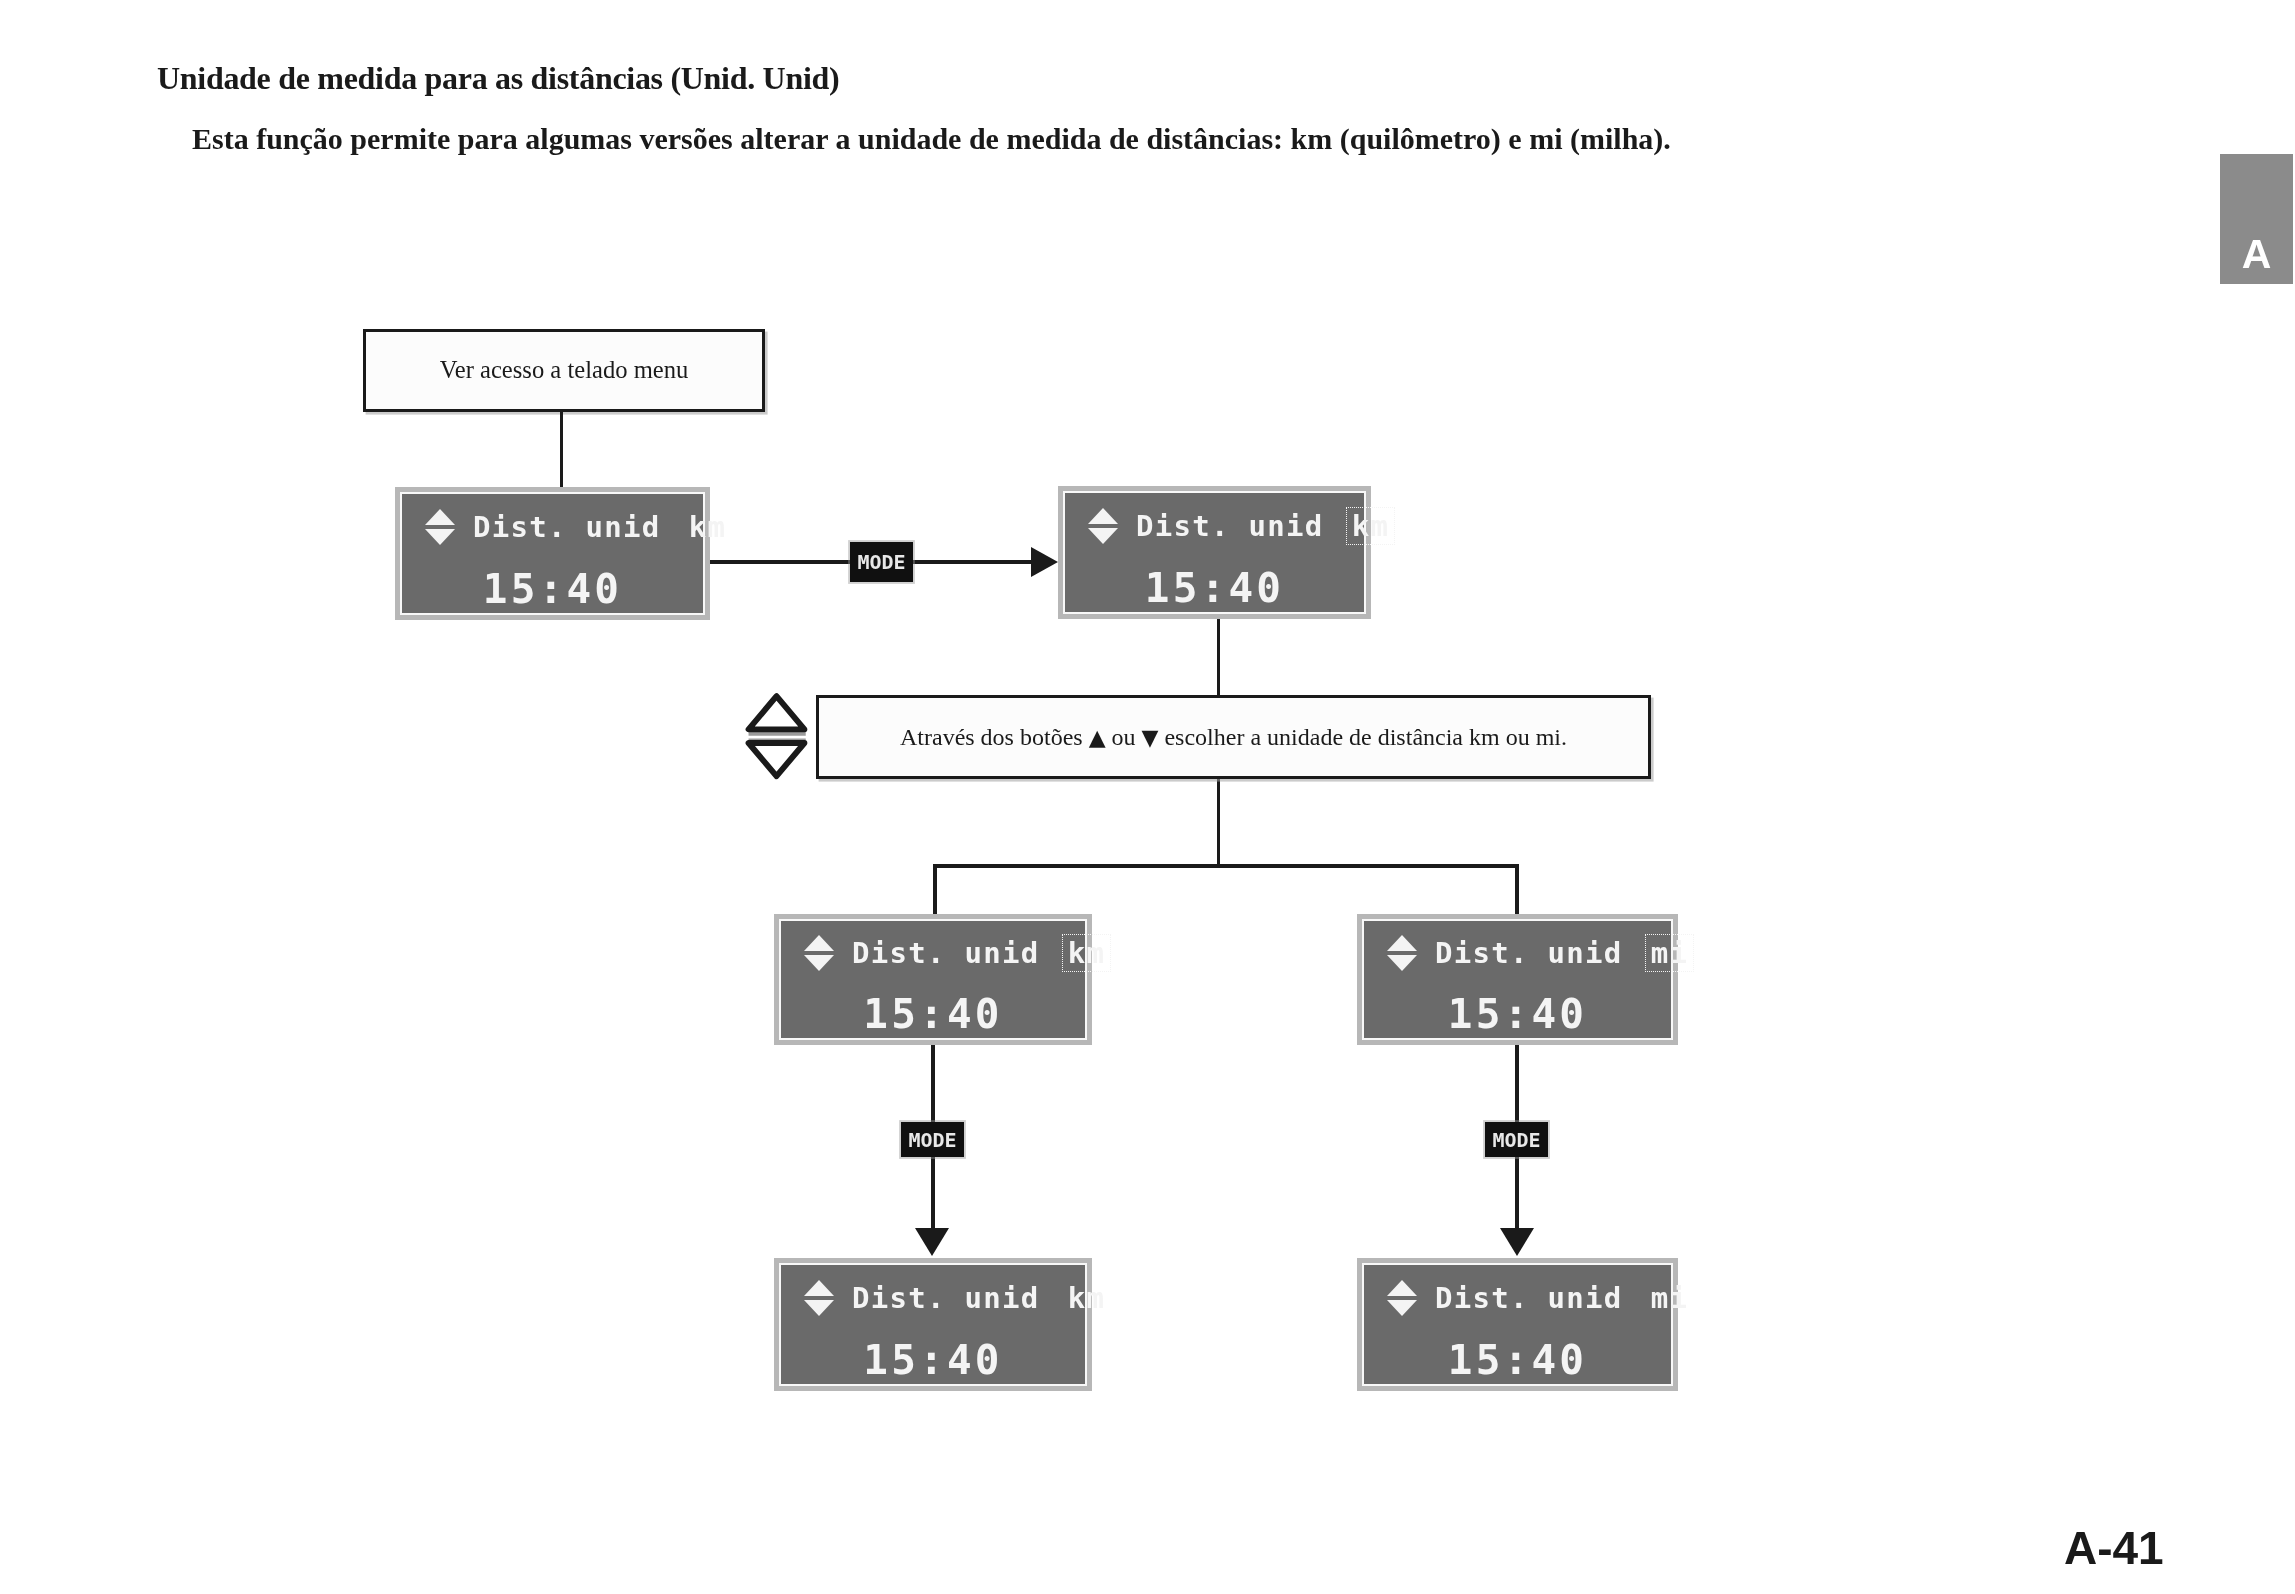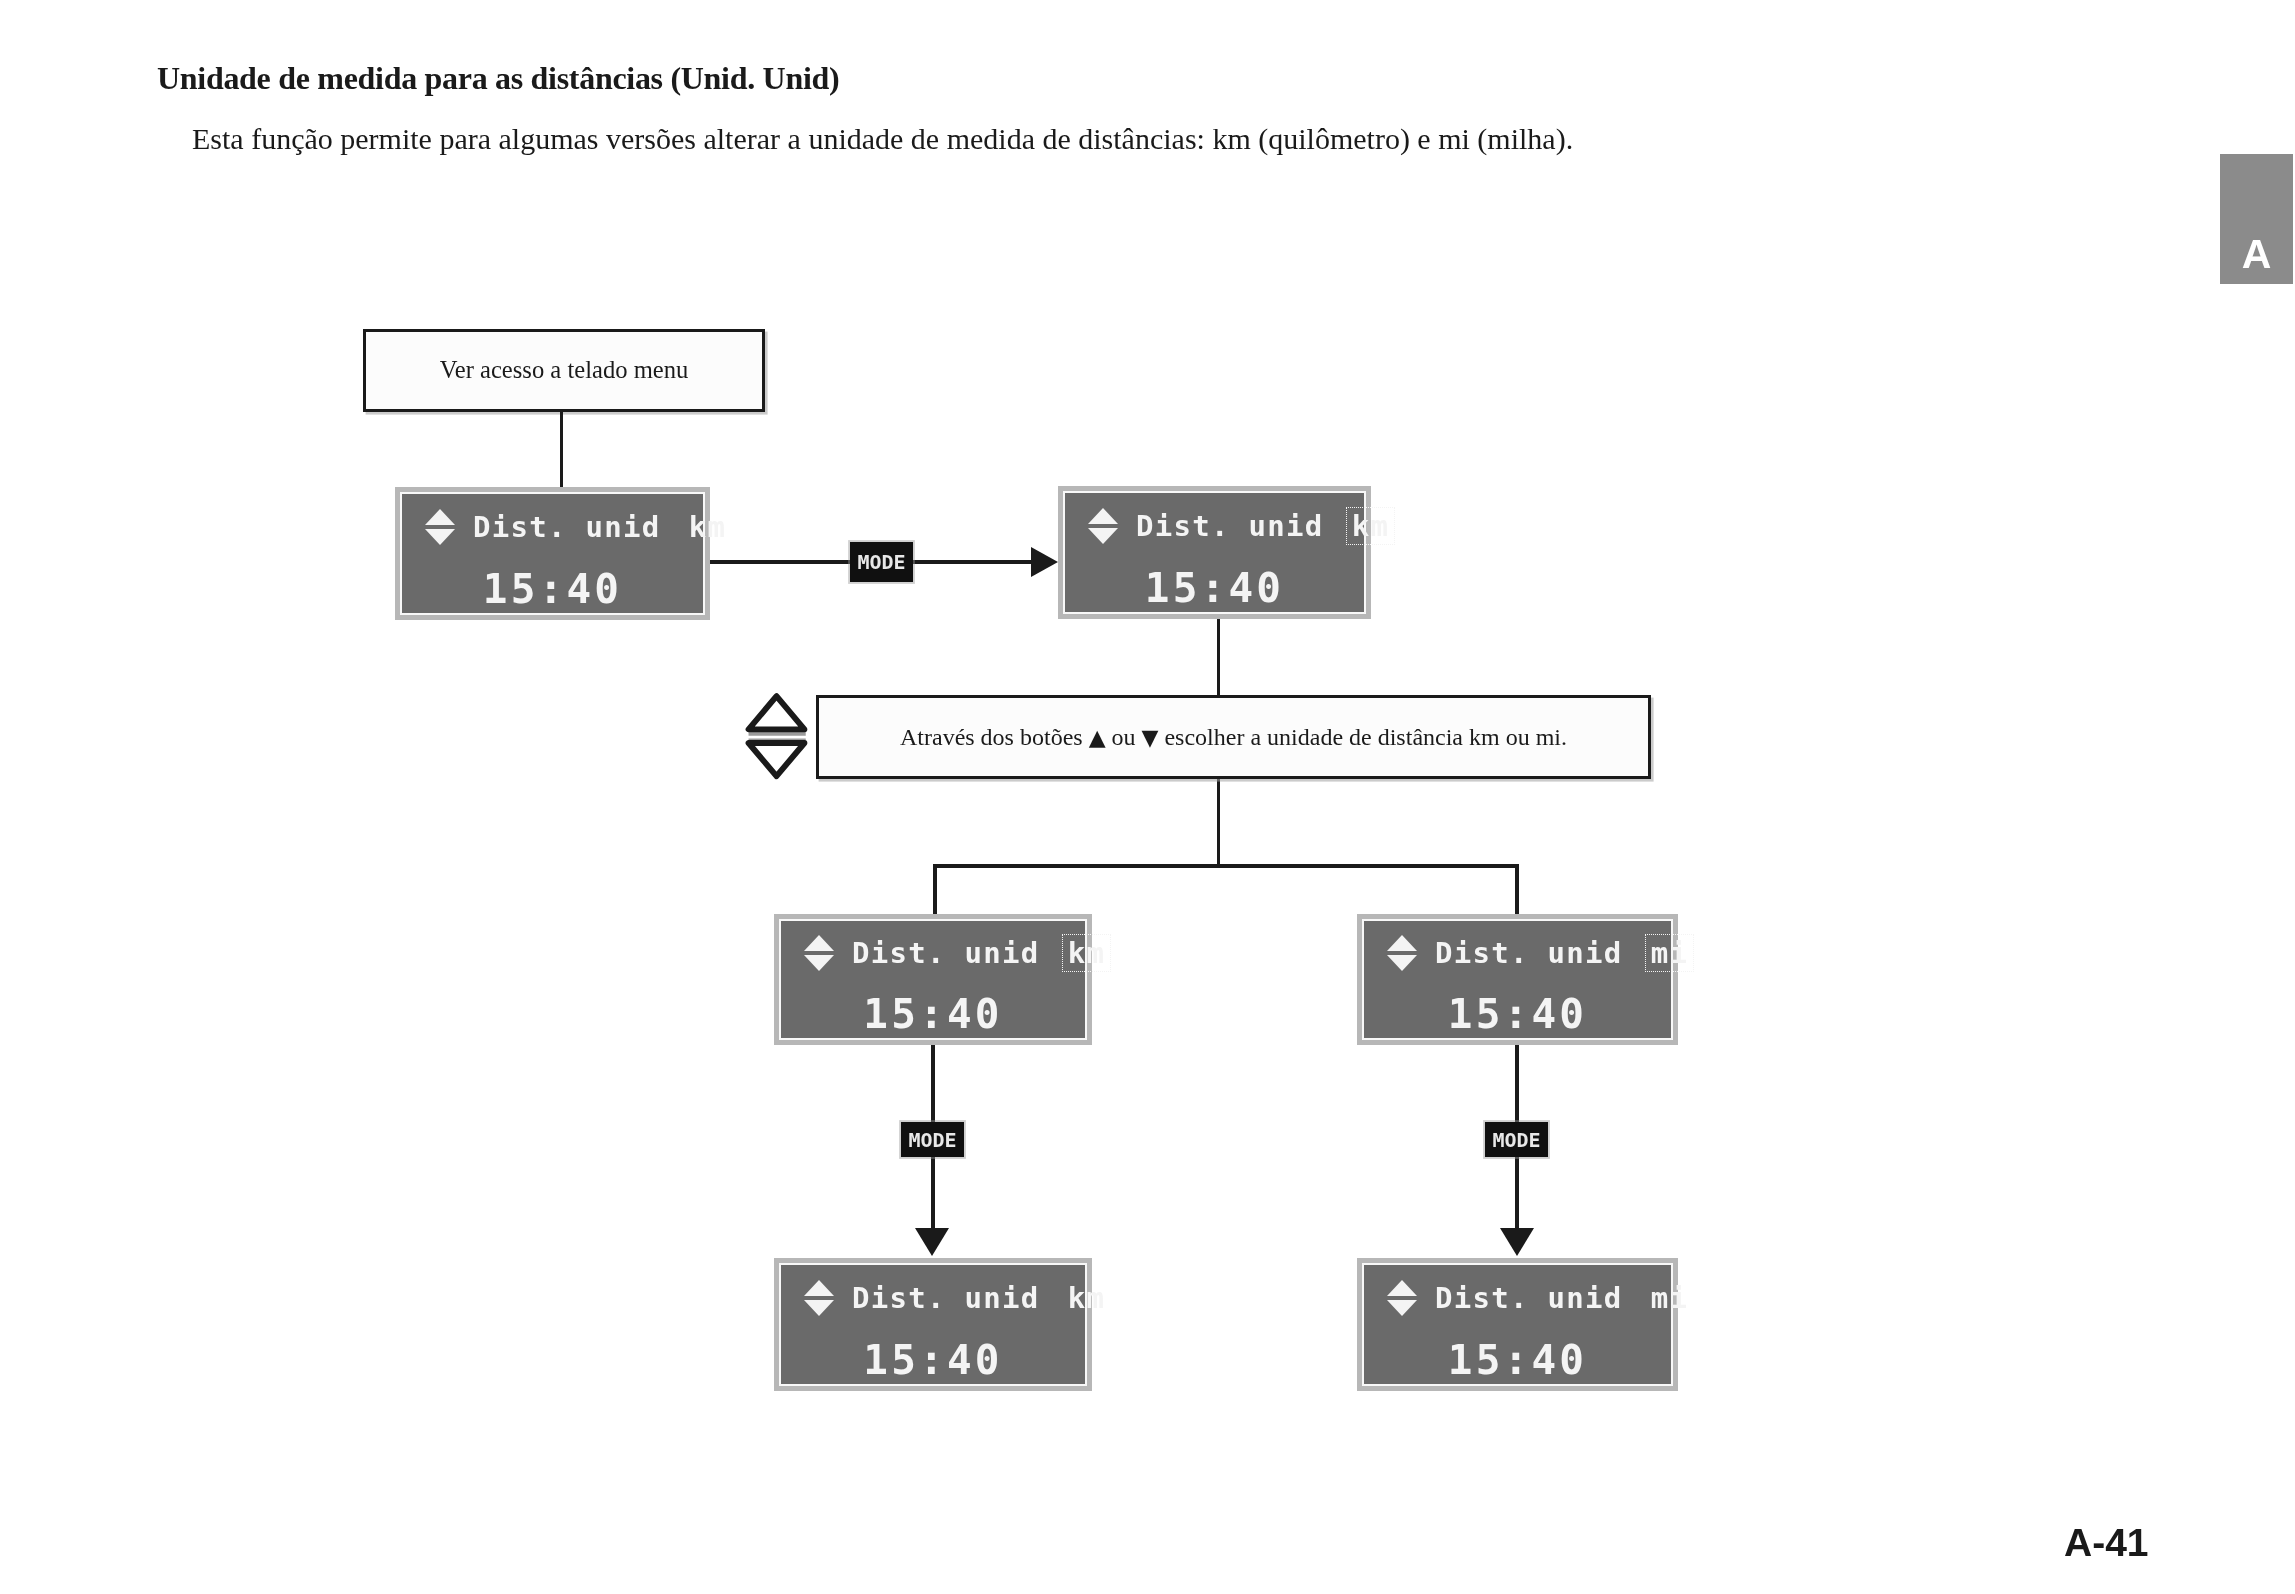--- a/index.html
+++ b/index.html
@@ -7,31 +7,31 @@
     position:relative;width:2295px;height:1594px;background:#ffffff;
     font-family:"Liberation Serif", serif;color:#1a1a1a;overflow:hidden;
   }
   
   .page-title{
     position:absolute;left:157px;top:60px;
     font-size:32px;font-weight:bold;letter-spacing:-0.3px;
   }
   .page-intro{
     position:absolute;left:192px;top:122px;
-    font-size:30px;font-weight:normal;
+    font-size:30px;font-weight:bold;
   }
   .section-tab{
     position:absolute;left:2220px;top:154px;width:73px;height:130px;
     background:#8b8b8b;display:flex;align-items:flex-end;justify-content:center;
     font-family:"Liberation Sans",sans-serif;font-weight:bold;
     font-size:41px;color:#ffffff;padding-bottom:6.5px;box-sizing:border-box;
   }
   .page-number{
     position:absolute;left:2064px;top:1521px;
-    font-family:"Liberation Sans",sans-serif;font-weight:bold;font-size:39px;
+    font-family:"Liberation Sans",sans-serif;font-weight:bold;font-size:46px;
   }
   
   .flow-box{
     position:absolute;background:#fcfcfc;border:3.9px solid #1a1a1a;
     box-sizing:border-box;display:flex;flex-direction:row;
     align-items:center;justify-content:center;text-align:center;
     box-shadow:2.6px 2.6px 0 rgba(160,160,160,.55);
   }
   .start-box{left:363px;top:329px;width:402px;height:83px;font-size:24.6px;line-height:1.32;}
   .instr-box{left:816px;top:695px;width:835px;height:84px;font-size:24px;line-height:1.42;z-index:3;}

